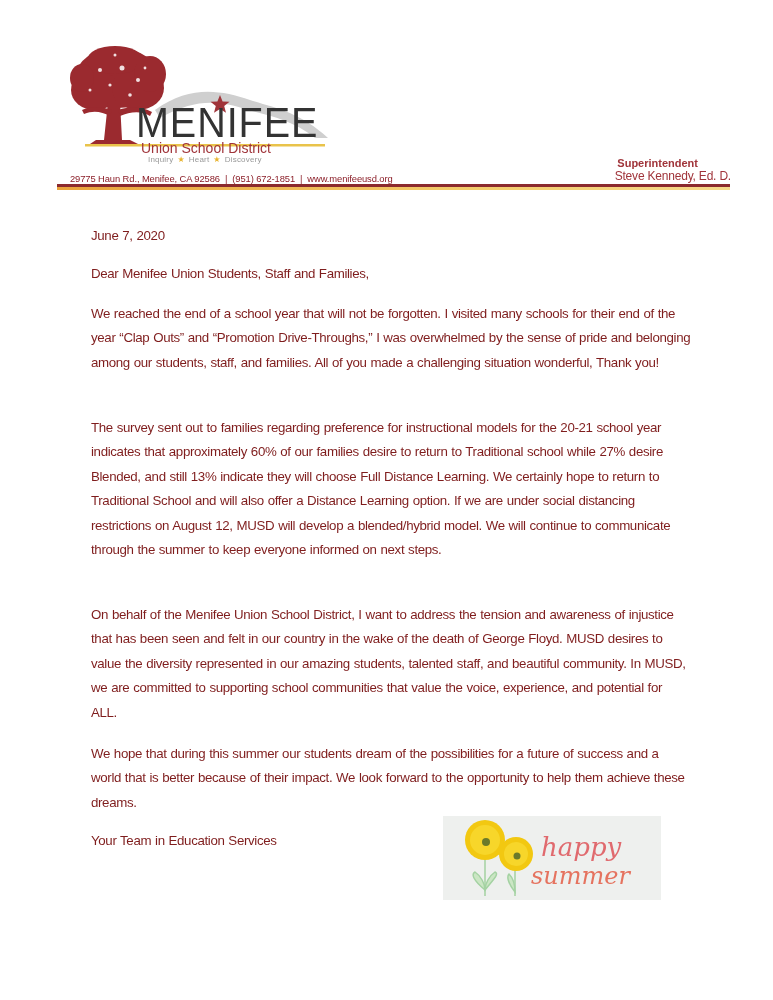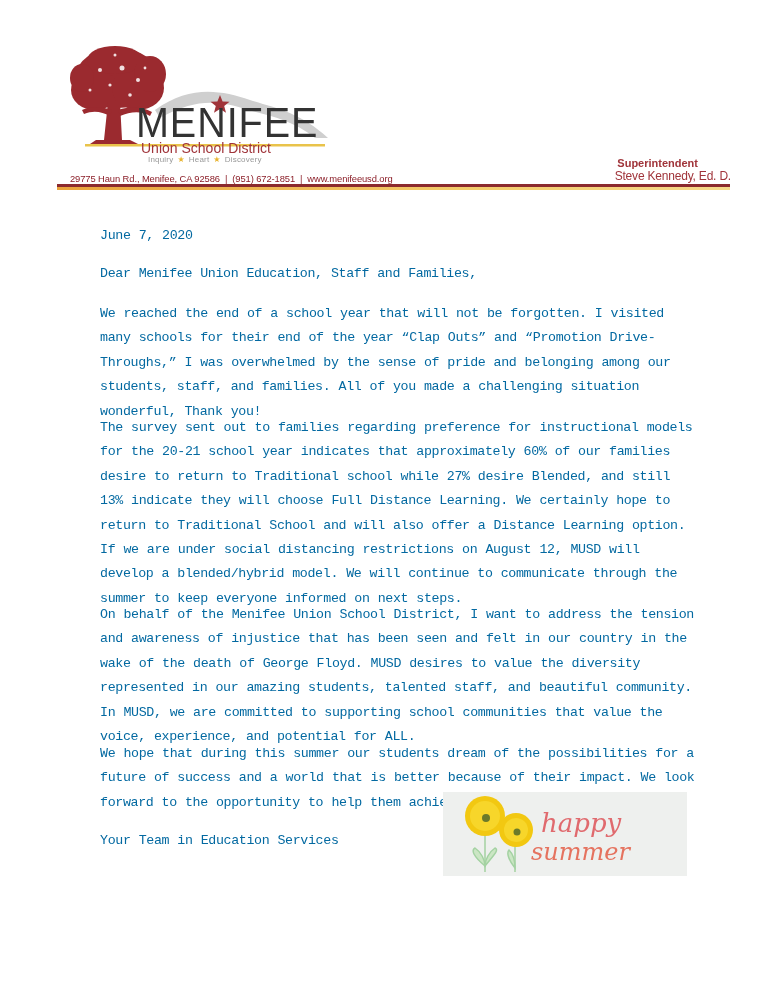--- a/index.html
+++ b/index.html
@@ -12,32 +12,32 @@
   .district-name { left: 141px; top: 140px; font-family: "Liberation Sans", sans-serif; font-size: 14px; color: #a0343a; line-height: 16px; }
   .tagline { left: 148px; top: 155px; font-family: "Liberation Sans", sans-serif; font-size: 8px; color: #999; line-height: 9px; letter-spacing: 0.2px; }
   .tagline .star { color: #e8b431; font-size: 8px; margin: 0 4px; }
   .address { left: 70px; top: 173px; font-family: "Liberation Sans", sans-serif; font-size: 9.4px; color: #8b1e28; line-height: 11px; letter-spacing: -0.1px; }
   .sup-title { right: 75px; top: 157px; font-family: "Liberation Sans", sans-serif; font-size: 11px; font-weight: bold; color: #a0343a; text-align: left; line-height: 12px; }
   .sup-name { right: 42px; top: 170px; font-family: "Liberation Sans", sans-serif; font-size: 12px; color: #a0343a; text-align: left; line-height: 13px; letter-spacing: -0.2px; }
   .rule-red { left: 57px; top: 184px; width: 673px; height: 3px; background: #8b2a2e; }
   .rule-yellow { left: 57px; top: 187px; width: 673px; height: 3px; background: linear-gradient(90deg, #e9a23b 0%, #f3cb6a 60%, #f6d98a 100%); }
 
   
-  .letter { left: 100px; width: 600px; font-family: Liberation Mono, monospace; font-size: 13.3px; color: #0369a1; line-height: 24.4px; letter-spacing: -0.35px; word-spacing: 0.5px; }
+  .letter { left: 91px; width: 600px; font-family: Liberation Sans, sans-serif; font-size: 13.3px; color: #7f1d1d; line-height: 24.4px; letter-spacing: -0.35px; word-spacing: 0.5px; }
   .letter p { margin: 0; }
   #date { top: 224px; }
   #greeting { top: 262px; }
   #para1 { top: 302px; }
   #para2 { top: 416px; }
   #para3 { top: 603px; }
   #para4 { top: 742px; }
   #closing { top: 829px; }
 
   
-  #summer-img { left: 443px; top: 792px; width: 244px; height: 84px; background: #eef0ee; overflow: hidden; }
+  #summer-img { left: 443px; top: 816px; width: 218px; height: 84px; background: #eef0ee; overflow: hidden; }
 </style>
 </head>
 <body>
 
 <svg id="logo" class="abs" viewBox="0 0 290 130" width="290" height="130">
 
   <path d="M95 70 C 130 45, 160 50, 190 60 C 215 68, 240 72, 268 98 L 255 98 C 232 80, 210 76, 188 70 C 160 60, 135 58, 100 78 Z" fill="#cfcfcf"></path>
 
   <g fill="#9b2a2f">
     <ellipse cx="57" cy="38" rx="42" ry="30"></ellipse>
@@ -72,21 +72,21 @@
 <div class="abs tagline">
   <span>Inquiry</span><span class="star">★</span><span>Heart</span><span class="star">★</span><span>Discovery</span>
 </div>
 <div class="abs address" style="white-space: pre;">29775 Haun Rd., Menifee, CA 92586  |  (951) 672-1851  |  www.menifeeusd.org</div>
 <div class="abs sup-title">Superintendent</div>
 <div class="abs sup-name">Steve Kennedy, Ed. D.</div>
 <div class="abs rule-red"></div>
 <div class="abs rule-yellow"></div>
 
 <div id="date" class="abs letter">June 7, 2020</div>
-<div id="greeting" class="abs letter">Dear Menifee Union Education, Staff and Families,</div>
+<div id="greeting" class="abs letter">Dear Menifee Union Students, Staff and Families,</div>
 <div id="para1" class="abs letter">
     <p>We reached the end of a school year that will not be forgotten.   I visited many schools for their end of the year “Clap Outs” and “Promotion Drive-Throughs,” I was overwhelmed by the sense of pride and belonging among our students, staff, and families.  All of you made a challenging situation wonderful, Thank you!</p>
   </div>
 <div id="para2" class="abs letter">
     <p>The survey sent out to families regarding preference for instructional models for the 20-21 school year indicates that approximately 60% of our families desire to return to Traditional school while 27%  desire Blended, and still 13% indicate they will choose Full Distance Learning.  We certainly hope to return to Traditional School and will also offer a Distance Learning option.  If we are under social distancing restrictions on August 12, MUSD will develop a blended/hybrid model.  We will continue to communicate through the summer to keep everyone informed on next steps.</p>
   </div>
 <div id="para3" class="abs letter">
     <p>On behalf of the Menifee Union School District, I want to address the tension and awareness of injustice that has been seen and felt in our country in the wake of the death of George Floyd.  MUSD desires to value the diversity represented in our amazing students, talented staff, and beautiful community.   In MUSD, we are committed to supporting  school communities that value the voice, experience, and potential for ALL.</p>
   </div>
 <div id="para4" class="abs letter">

